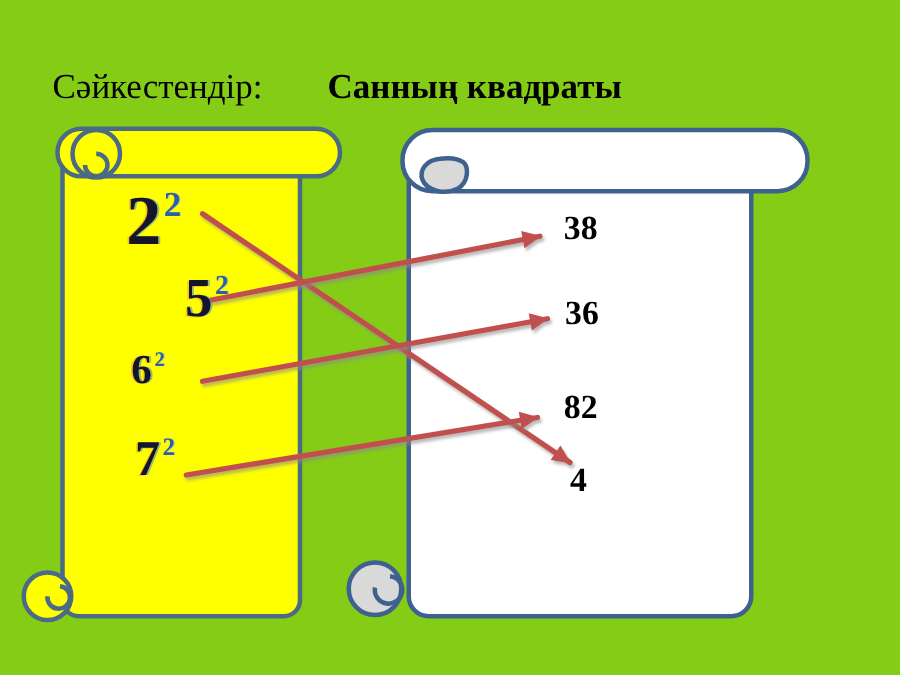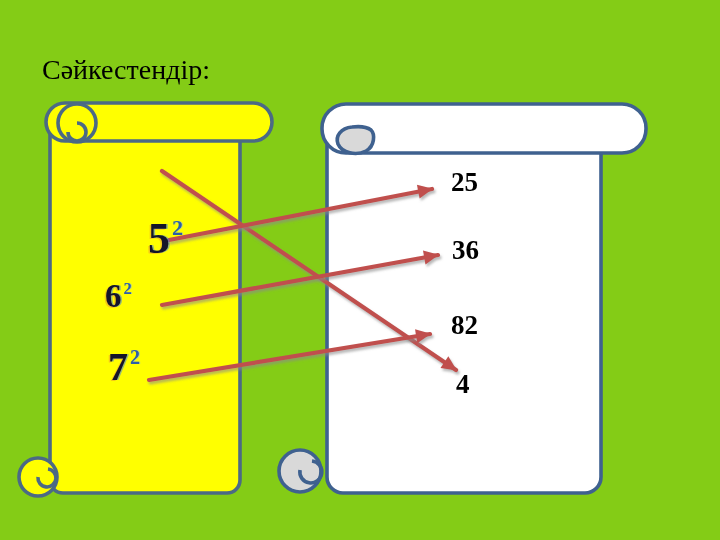--- a/index.html
+++ b/index.html
@@ -69,29 +69,33 @@
 
     <g stroke="#C0504D" stroke-width="4.2" stroke-linecap="round">
       <line x1="162" y1="171" x2="456" y2="370" marker-end="url(#arrowhead)" filter="url(#lineShadow)"></line>
       <line x1="169" y1="240" x2="432" y2="189" marker-end="url(#arrowhead)" filter="url(#lineShadow)"></line>
       <line x1="162" y1="305" x2="438" y2="255" marker-end="url(#arrowhead)" filter="url(#lineShadow)"></line>
       <line x1="149" y1="380" x2="430" y2="334" marker-end="url(#arrowhead)" filter="url(#lineShadow)"></line>
     </g>
   </svg>
 
   <div class="title-prompt">Сәйкестендір:</div>
+  <div class="title-heading">Санның квадраты</div>
 
+  <div class="expr" style="left:101px;top:149px;font-size:56px;">
+    <span class="b">2</span><span class="e">2</span>
+  </div>
   <div class="expr" style="left:107px;top:217px;font-size:44px;margin-left:41px;">
     <span class="b">5</span><span class="e">2</span>
   </div>
   <div class="expr" style="left:105px;top:280px;font-size:33px;">
     <span class="b">6</span><span class="e">2</span>
   </div>
   <div class="expr" style="left:108px;top:347px;font-size:40px;">
     <span class="b">7</span><span class="e">2</span>
   </div>
 
-  <div class="num" style="left:451px;top:169px;">25</div>
+  <div class="num" style="left:451px;top:169px;">38</div>
   <div class="num" style="left:452px;top:237px;text-align:right;">36</div>
   <div class="num" style="left:451px;top:312px;">82</div>
   <div class="num" style="left:456px;top:371px;">4</div>
 
 </div>
 
 </body></html>

